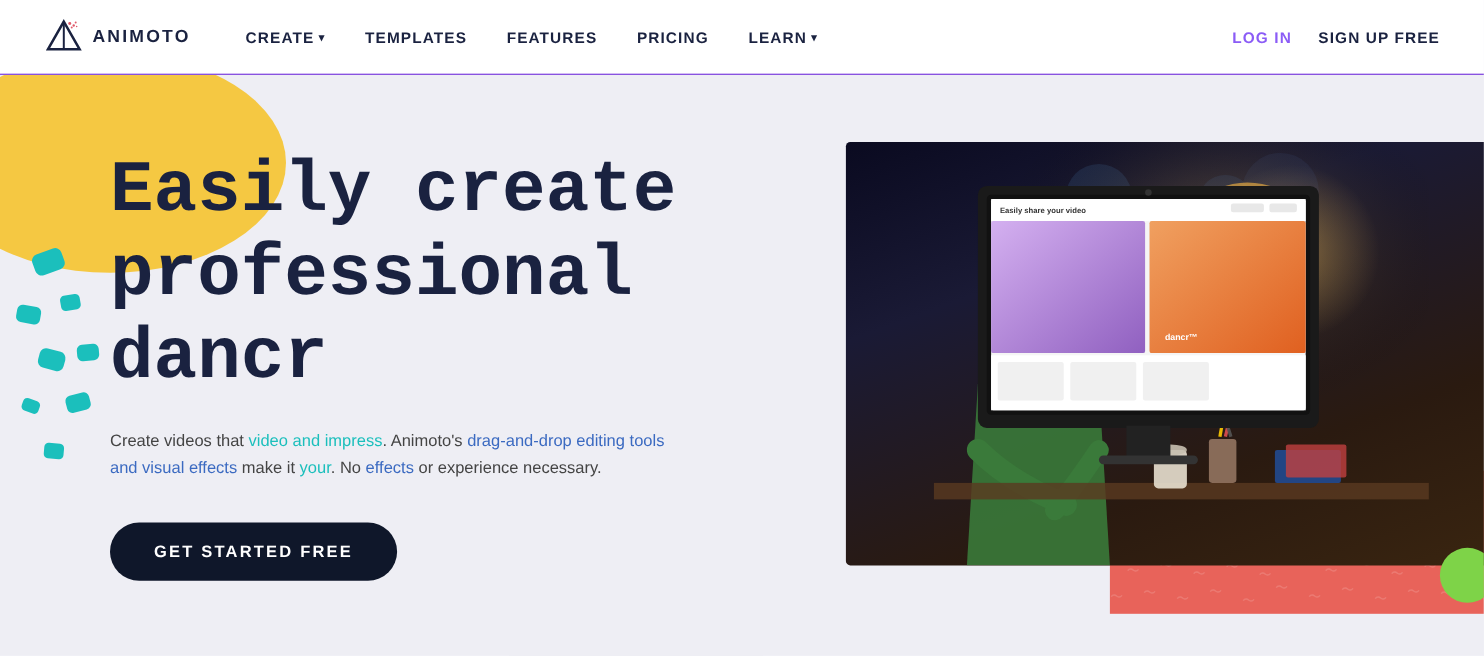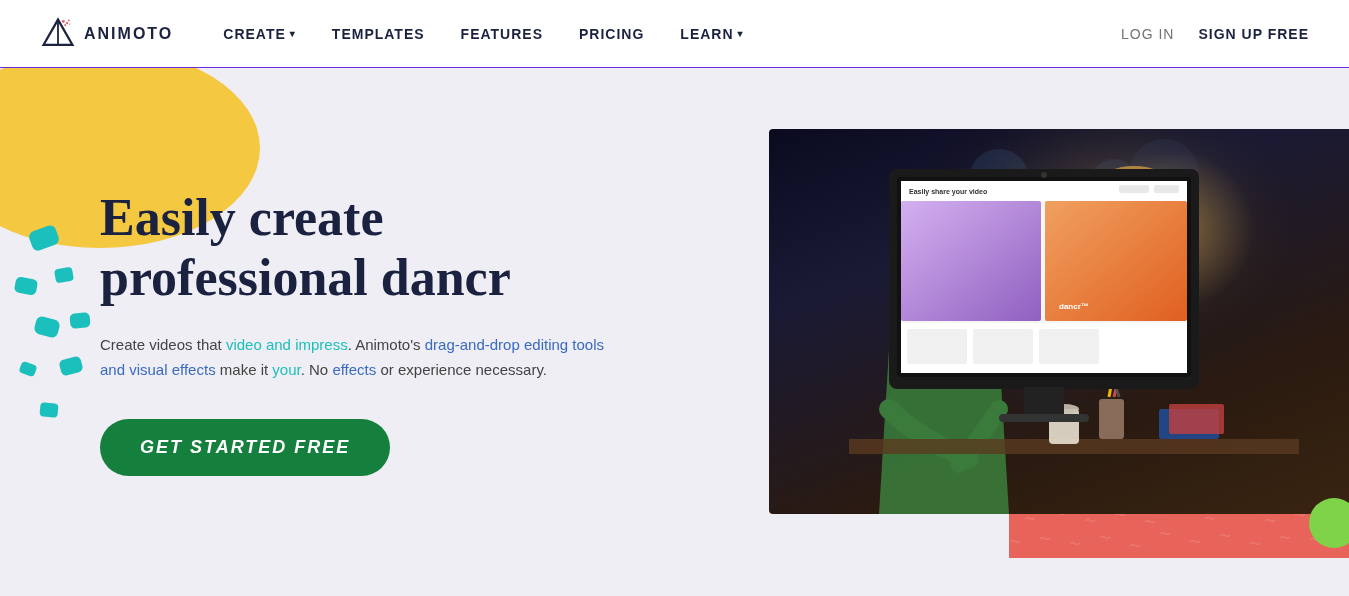--- a/index.html
+++ b/index.html
@@ -59,23 +59,23 @@
     .nav-item .chevron {
       font-size: 10px;
     }
     .nav-right {
       display: flex;
       align-items: center;
       gap: 24px;
     }
     .login-btn {
       font-size: 14px;
-      font-weight: 400;
+      font-weight: 700;
       letter-spacing: 1px;
-      color: #737373;
+      color: #8b5cf6;
       cursor: pointer;
       text-transform: uppercase;
       text-align: right;
     }
     .signup-btn {
       font-size: 14px;
       font-weight: 700;
       letter-spacing: 1px;
       color: #1a2240;
       cursor: pointer;
@@ -132,54 +132,53 @@
       color: #1a2240;
       text-transform: uppercase;
     }
     .wave-line {
       color: #1bbfbc;
       font-size: 20px;
       letter-spacing: -2px;
     }
 
     .hero-title {
-      font-size: 52px;
+      font-size: 66px;
       font-weight: 900;
       color: #1a2240;
       line-height: 1.15;
       margin-bottom: 24px;
-      font-family: Liberation Serif, serif;
+      font-family: Liberation Mono, monospace;
     }
 
     .hero-desc {
       font-size: 15px;
       color: #444;
       line-height: 1.7;
       margin-bottom: 36px;
       max-width: 520px;
     }
     .hero-desc .highlight {
       color: #1bbfbc;
     }
     .hero-desc .highlight2 {
       color: #3b6ac1;
     }
 
     .cta-btn {
-      background: #15803d;
+      background: #0f172a;
       color: #fff;
       border: none;
       border-radius: 50px;
       padding: 18px 40px;
-      font-size: 18px;
+      font-size: 15px;
       font-weight: 700;
       letter-spacing: 2px;
       text-transform: uppercase;
       cursor: pointer;
-      font-style: italic;
     }
 
     
     .hero-image-area {
       position: absolute;
       right: 0;
       top: 30px;
       width: 580px;
       height: 460px;
       z-index: 2;

